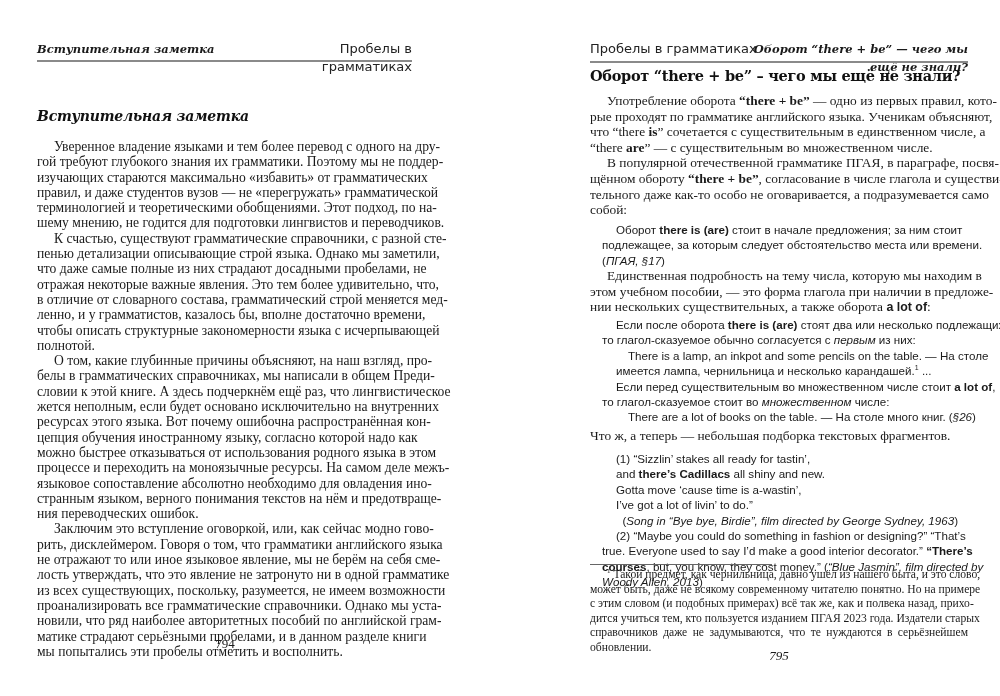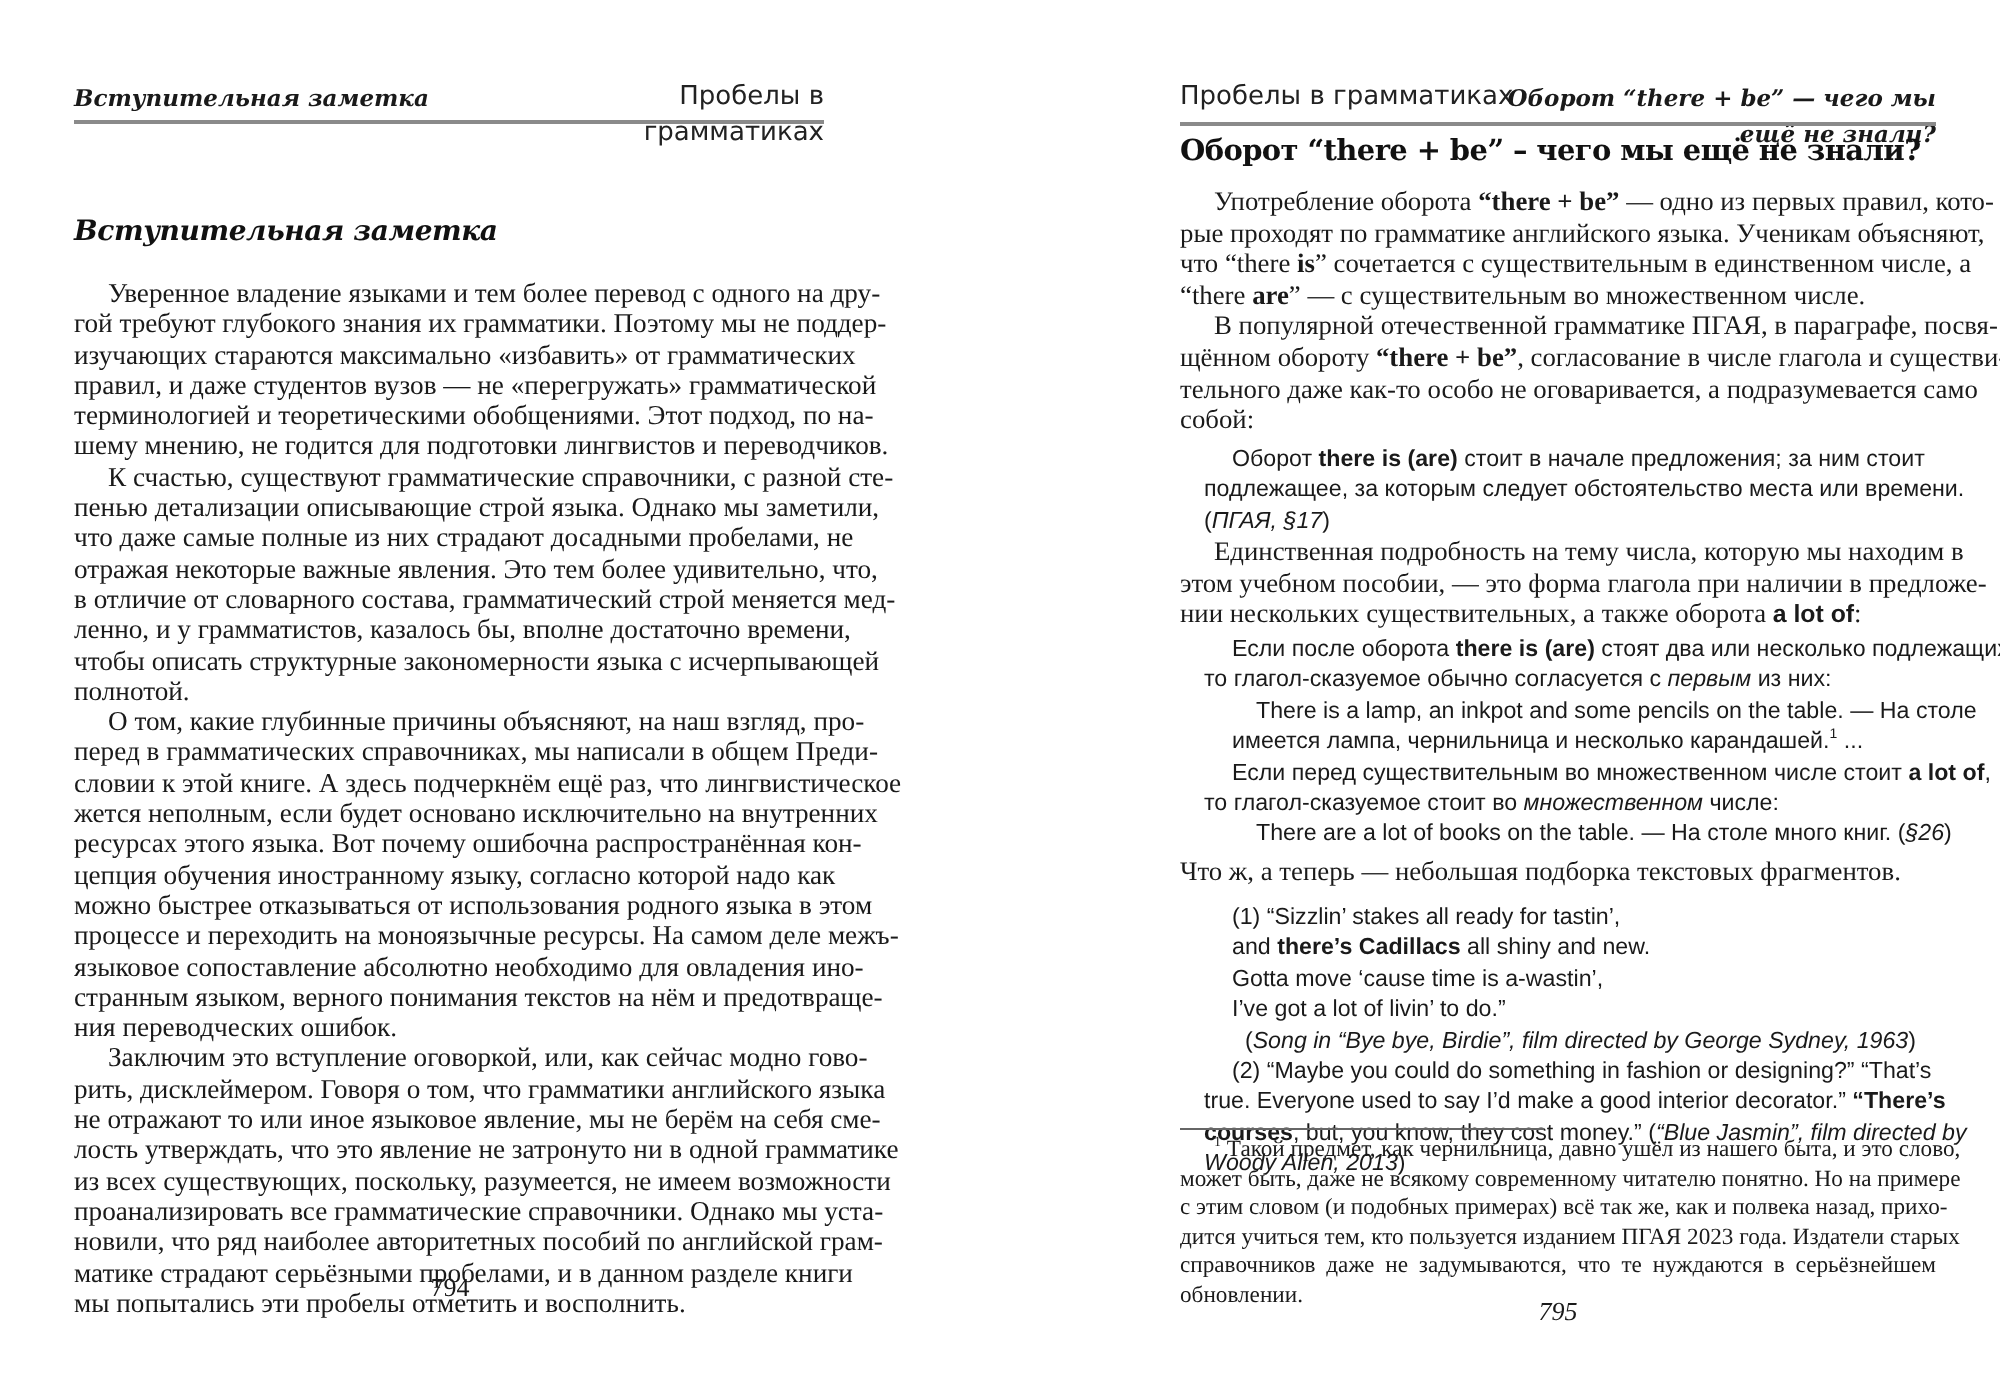--- a/index.html
+++ b/index.html
@@ -50,21 +50,21 @@
     <div class="ln">шему мнению, не годится для подготовки лингвистов и переводчиков.</div>
     <div class="ln ind">К счастью, существуют грамматические справочники, с разной сте-</div>
     <div class="ln">пенью детализации описывающие строй языка. Однако мы заметили,</div>
     <div class="ln">что даже самые полные из них страдают досадными пробелами, не</div>
     <div class="ln">отражая некоторые важные явления. Это тем более удивительно, что,</div>
     <div class="ln">в отличие от словарного состава, грамматический строй меняется мед-</div>
     <div class="ln">ленно, и у грамматистов, казалось бы, вполне достаточно времени,</div>
     <div class="ln">чтобы описать структурные закономерности языка с исчерпывающей</div>
     <div class="ln last">полнотой.</div>
     <div class="ln ind">О том, какие глубинные причины объясняют, на наш взгляд, про-</div>
-    <div class="ln">перед в грамматических справочниках, мы написали в общем Преди-</div>
+    <div class="ln">белы в грамматических справочниках, мы написали в общем Преди-</div>
     <div class="ln">словии к этой книге. А здесь подчеркнём ещё раз, что лингвистическое</div>
     <div class="ln">жется неполным, если будет основано исключительно на внутренних</div>
     <div class="ln">ресурсах этого языка. Вот почему ошибочна распространённая кон-</div>
     <div class="ln">цепция обучения иностранному языку, согласно которой надо как</div>
     <div class="ln">можно быстрее отказываться от использования родного языка в этом</div>
     <div class="ln">процессе и переходить на моноязычные ресурсы. На самом деле межъ-</div>
     <div class="ln">языковое сопоставление абсолютно необходимо для овладения ино-</div>
     <div class="ln">странным языком, верного понимания текстов на нём и предотвраще-</div>
     <div class="ln last">ния переводческих ошибок.</div>
     <div class="ln ind">Заключим это вступление оговоркой, или, как сейчас модно гово-</div>

